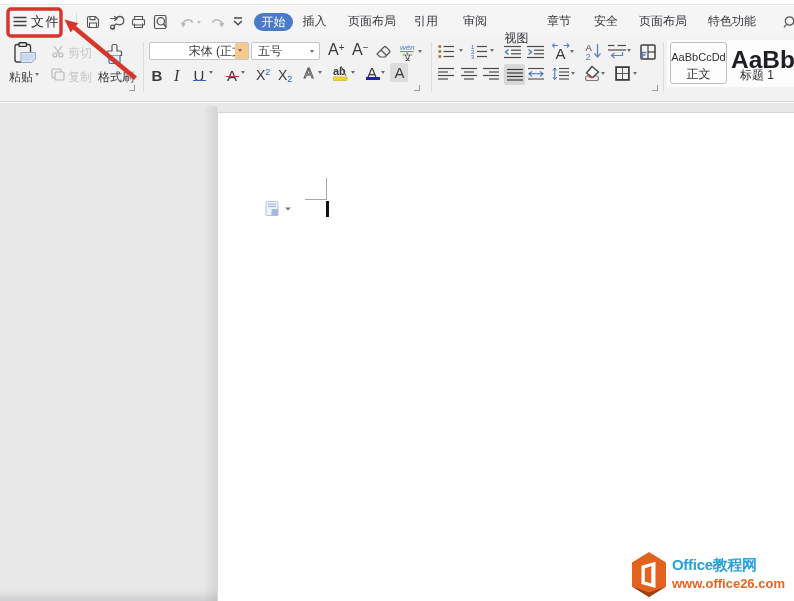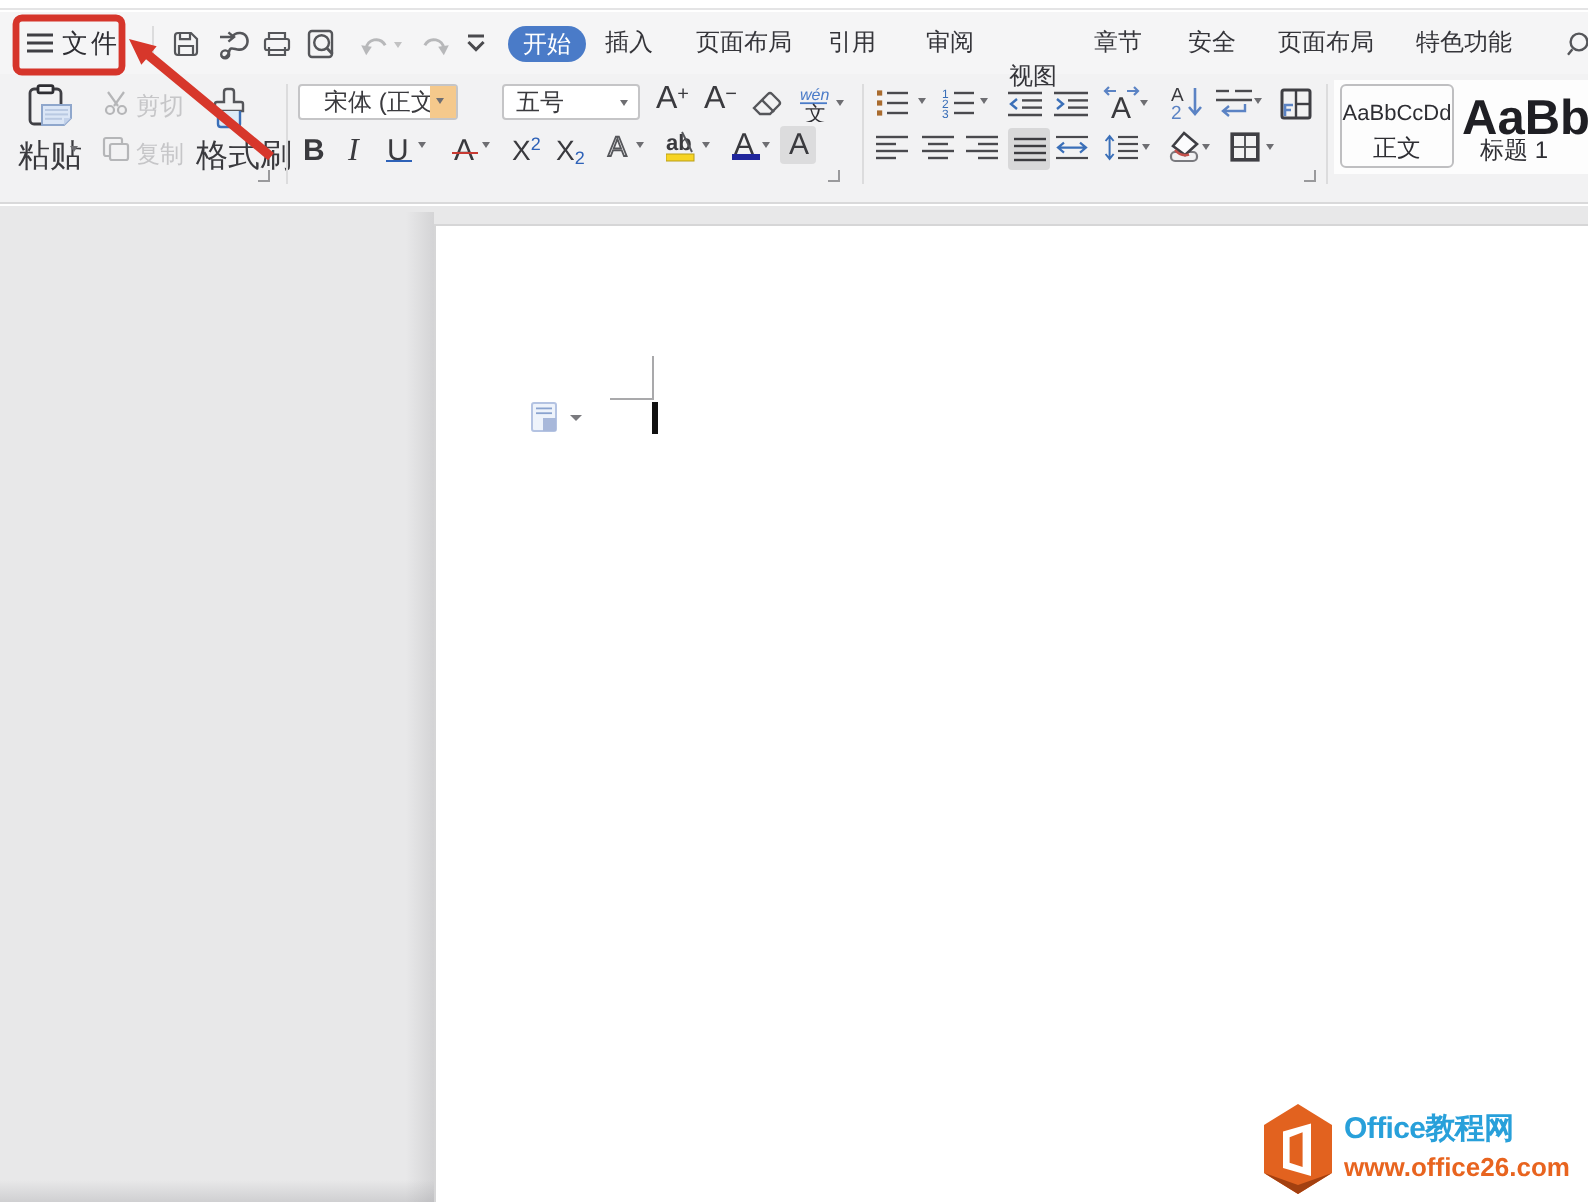--- a/index.html
+++ b/index.html
@@ -9,21 +9,21 @@
 #topstrip { left:0; top:0; width:794px; height:5px; background:#fff; border-bottom:1px solid #e4e4e5; }
 #menubar { left:0; top:6px; width:794px; height:31px; background:#f5f5f6; }
 #ribbon { left:0; top:37px; width:794px; height:65px; background:#f2f2f3; border-bottom:1px solid #d9d9da; }
 #docarea { left:0; top:103px; width:794px; height:498px; background:#e8e8e9; }
 #page { left:217px; top:112px; width:577px; height:489px; background:#fff; border-left:1px solid #d6d6d7; border-top:1px solid #d6d6d7; }
 .tab { position:absolute; top:6px; height:31px; line-height:31px; font-size:12px; color:#35353a; text-align:center; }
 #tabstart { left:254px; top:13px; width:39px; height:18px; background:#4a7bc8; border-radius:9px; color:#fff; font-size:12px; line-height:18px; text-align:center; }
 .vsep { position:absolute; width:1px; background:#dcdcdd; }
 .micon { position:absolute; }
 .gray { opacity:0.38; }
-.rlabel { position:absolute; font-size:16px; color:#3a3a3e; line-height:1; }
+.rlabel { position:absolute; font-size:12px; color:#3a3a3e; line-height:1; }
 .glabel { position:absolute; font-size:12px; color:#c6c6c8; line-height:1; }
 .combo { position:absolute; background:#fff; border:1px solid #c5c5c7; border-radius:2px; font-size:12px; color:#3a3a3e; }
 .dda { width:0; height:0; border-left:2.8px solid transparent; border-right:2.8px solid transparent; border-top:3.6px solid #6e6e72; position:absolute; }
 .corner { position:absolute; width:6px; height:6px; border-right:1px solid #9a9a9c; border-bottom:1px solid #9a9a9c; }
 .selbox { position:absolute; background:#d8d8d9; border-radius:2px; }
 #annot { left:0; top:0; width:794px; height:601px; pointer-events:none; }
 #logotxt1 { left:672px; top:557px; line-height:1; letter-spacing:-0.3px; font-size:15px; font-weight:bold; color:#28a0da; }
 #logotxt2 { left:672px; top:577px; line-height:1; font-size:13px; font-weight:bold; color:#e8641f; }
 </style>
 </head>
@@ -123,21 +123,21 @@
   <div class="glabel" style="left:68px;top:71px;">复制</div>
 
   <svg class="micon" style="left:104px;top:43px;" width="21" height="22" viewBox="0 0 21 22">
     <path d="M8 8 L8 3 Q8 1.5 9.5 1.5 L11.5 1.5 Q13 1.5 13 3 L13 8 L16.5 8 Q17.5 8 17.5 9 L17.5 12.5 L3.5 12.5 L3.5 9 Q3.5 8 4.5 8 Z" fill="none" stroke="#55565a" stroke-width="1.2"></path>
     <path d="M5 12.5 L5 19 Q5 20.5 6.5 20.5 L14.5 20.5 Q16 20.5 16 19 L16 12.5" fill="#dcebf7" stroke="#3a6fb8" stroke-width="1.2"></path>
   </svg>
   <div class="rlabel" style="left:98px;top:71px;">格式刷</div>
   <div class="corner" style="left:129px;top:85px;"></div>
   <div class="vsep" style="left:143px;top:42px;height:50px;"></div>
 
-  <div class="combo" style="left:149px;top:42px;width:80px;height:18px;line-height:16px;padding-left:12px;">宋体 (正文)
+  <div class="combo" style="left:149px;top:42px;width:100px;height:18px;line-height:16px;padding-left:12px;text-align:right;">宋体 (正文)
     <div style="position:absolute;right:0;top:0;width:13px;height:16px;background:#f5c98c;">
         <div class="dda" style="left:3px;top:6px;"></div>
       </div>
   </div>
   <div class="combo" style="left:251px;top:42px;width:69px;height:18px;line-height:16px;padding-left:6px;">五号
     <div class="dda" style="right:5px;top:7px;"></div>
   </div>
   <div class="rlabel" style="left:328px;top:42px;font-size:16px;">A<span style="font-size:10px;vertical-align:4px;">+</span></div>
   <div class="rlabel" style="left:352px;top:42px;font-size:16px;">A<span style="font-size:10px;vertical-align:4px;">−</span></div>
   <svg class="micon" style="left:375px;top:44px;" width="17" height="15" viewBox="0 0 17 15">

